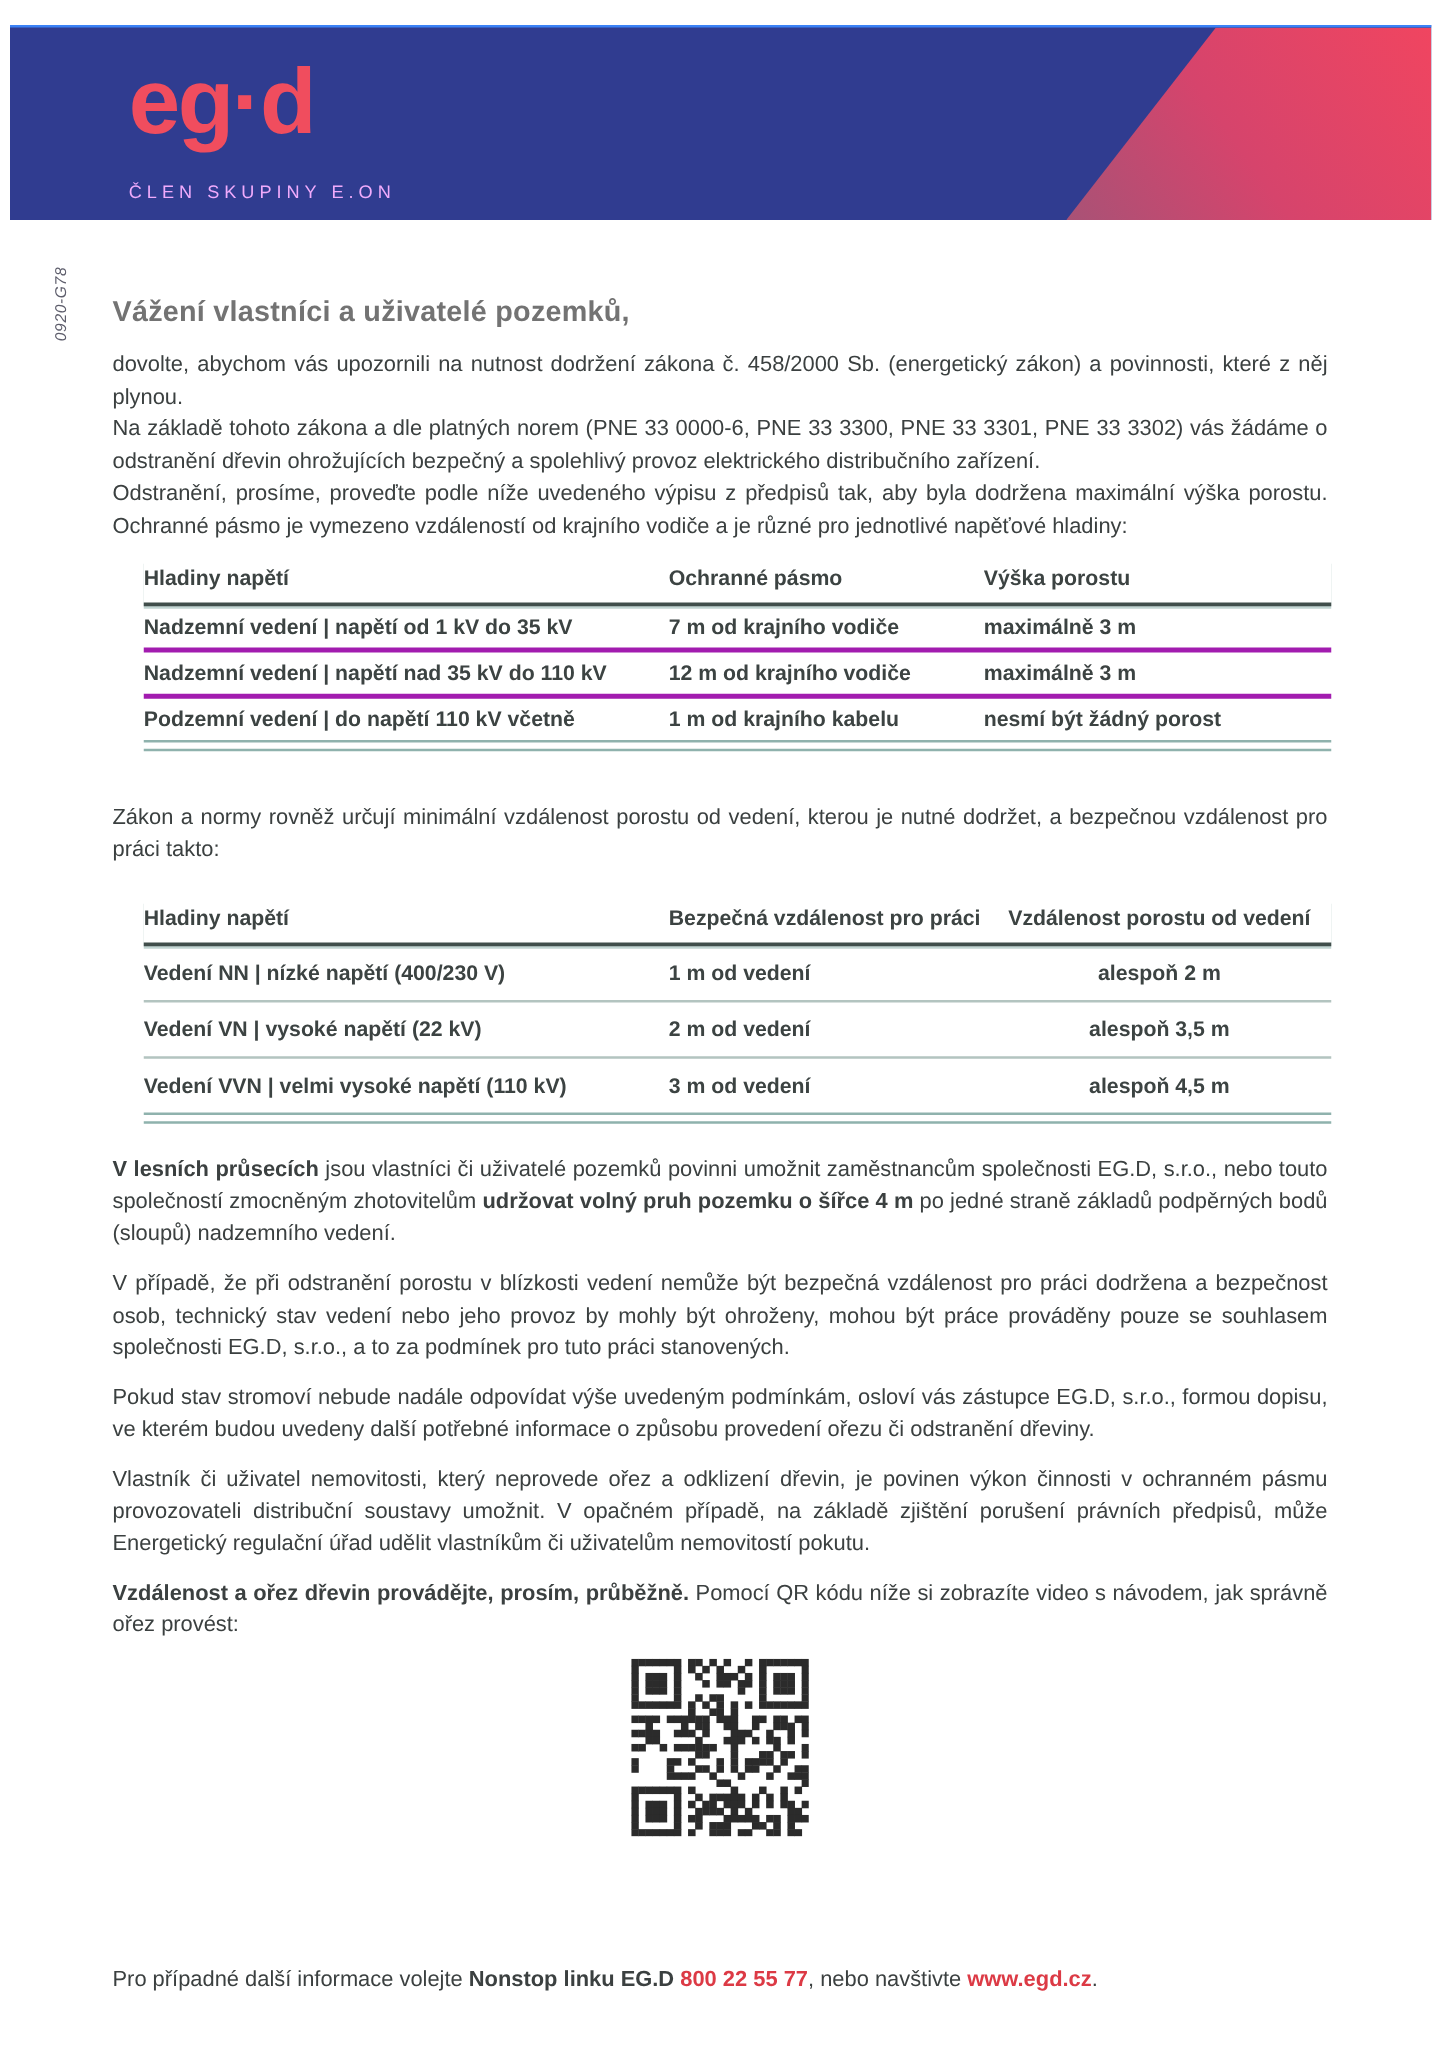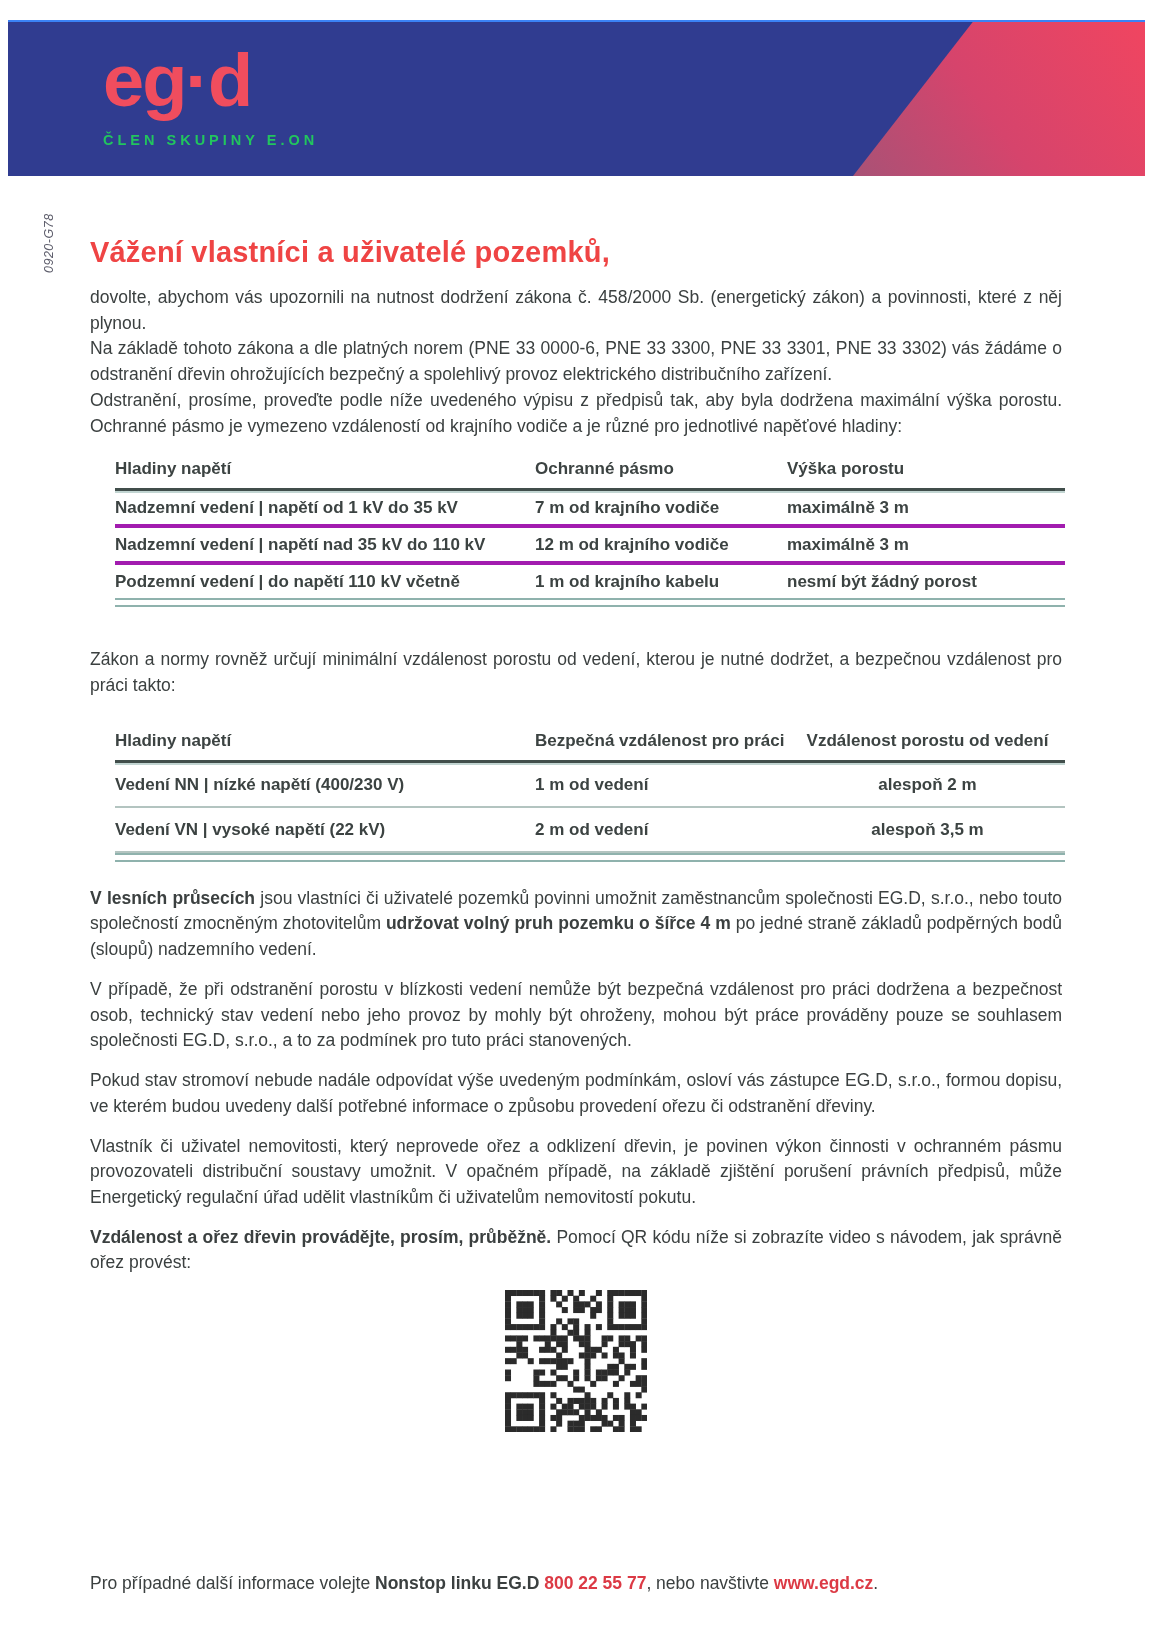--- a/index.html
+++ b/index.html
@@ -17,34 +17,34 @@
     position:absolute; top:0; right:0; height:100%; width:292px;
     background:linear-gradient(55deg,#a85276 0%,#d6446c 45%,#f04560 100%);
     clip-path:polygon(41% 0, 100% 0, 100% 100%, 0 100%);
   }
   .logo-block{position:absolute; left:95px; top:22px;}
   .logo{
     font-size:74px; font-weight:800; letter-spacing:-2px; line-height:1;
     color:#f04d5e;
   }
   .tagline{
-    margin-top:14px; font-size:14.5px; font-weight:700; letter-spacing:4px;
-    color:#22c55e;
+    margin-top:28px; font-size:14.5px; font-weight:400; letter-spacing:4px;
+    color:#f0abfc;
   }
   
   .side-code{
     position:absolute; left:42px; top:273px;
     transform:rotate(-90deg); transform-origin:0 0;
     font-size:12.5px; font-style:italic; color:#5d5d6b; letter-spacing:.5px;
     white-space:nowrap;
   }
   
   .content{position:absolute; top:236px; left:90px; width:972px;}
   .doc-title{
-    font-size:29px; font-weight:800; color:#ef4444; margin:0 0 16px 0;
+    font-size:23px; font-weight:800; color:#737373; margin:0 0 16px 0;
     letter-spacing:.2px;
   }
   .para{font-size:17.5px; line-height:1.47; text-align:justify; margin:0;}
   .mt14{margin-top:14px;} .mt16{margin-top:16px;} .mt24{margin-top:24px;}
   .mt40{margin-top:40px;} .mt28{margin-top:28px;}
   .b{font-weight:700;}
   
   .tbl{margin-left:25px; width:950px; font-size:17px; font-weight:700; color:#3c4342;}
   .trow{display:flex; align-items:baseline;}
   .tbl .c1{width:420px;}
@@ -127,20 +127,25 @@
       </div>
       <div class="trow data">
         <div class="c1">Vedení NN | nízké napětí (400/230 V)</div>
         <div class="c2">1 m od vedení</div>
         <div class="c3">alespoň 2 m</div>
       </div>
       <div class="trow data">
         <div class="c1">Vedení VN | vysoké napětí (22 kV)</div>
         <div class="c2">2 m od vedení</div>
         <div class="c3">alespoň 3,5 m</div>
+      </div>
+      <div class="trow data last">
+        <div class="c1">Vedení VVN | velmi vysoké napětí (110 kV)</div>
+        <div class="c2">3 m od vedení</div>
+        <div class="c3">alespoň 4,5 m</div>
       </div>
       <div class="tbl-end"></div>
     </div>
 
     <p class="para mt24"><span class="b">V lesních průsecích</span><span> jsou vlastníci či uživatelé pozemků povinni umožnit zaměstnancům společnosti EG.D, s.r.o., nebo touto společností zmocněným zhotovitelům </span><span class="b">udržovat volný pruh pozemku o šířce 4 m</span><span> po jedné straně základů podpěrných bodů (sloupů) nadzemního vedení.</span></p>
     <p class="para mt14">V případě, že při odstranění porostu v blízkosti vedení nemůže být bezpečná vzdálenost pro práci dodržena a bezpečnost osob, technický stav vedení nebo jeho provoz by mohly být ohroženy, mohou být práce prováděny pouze se souhlasem společnosti EG.D, s.r.o., a to za podmínek pro tuto práci stanovených.</p>
     <p class="para mt14">Pokud stav stromoví nebude nadále odpovídat výše uvedeným podmínkám, osloví vás zástupce EG.D, s.r.o., formou dopisu, ve kterém budou uvedeny další potřebné informace o způsobu provedení ořezu či odstranění dřeviny.</p>
     <p class="para mt14">Vlastník či uživatel nemovitosti, který neprovede ořez a odklizení dřevin, je povinen výkon činnosti v ochranném pásmu provozovateli distribuční soustavy umožnit. V opačném případě, na základě zjištění porušení právních předpisů, může Energetický regulační úřad udělit vlastníkům či uživatelům nemovitostí pokutu.</p>
     <p class="para mt14"><span class="b">Vzdálenost a ořez dřevin provádějte, prosím, průběžně.</span><span> Pomocí QR kódu níže si zobrazíte video s návodem, jak správně ořez provést:</span></p>
 

